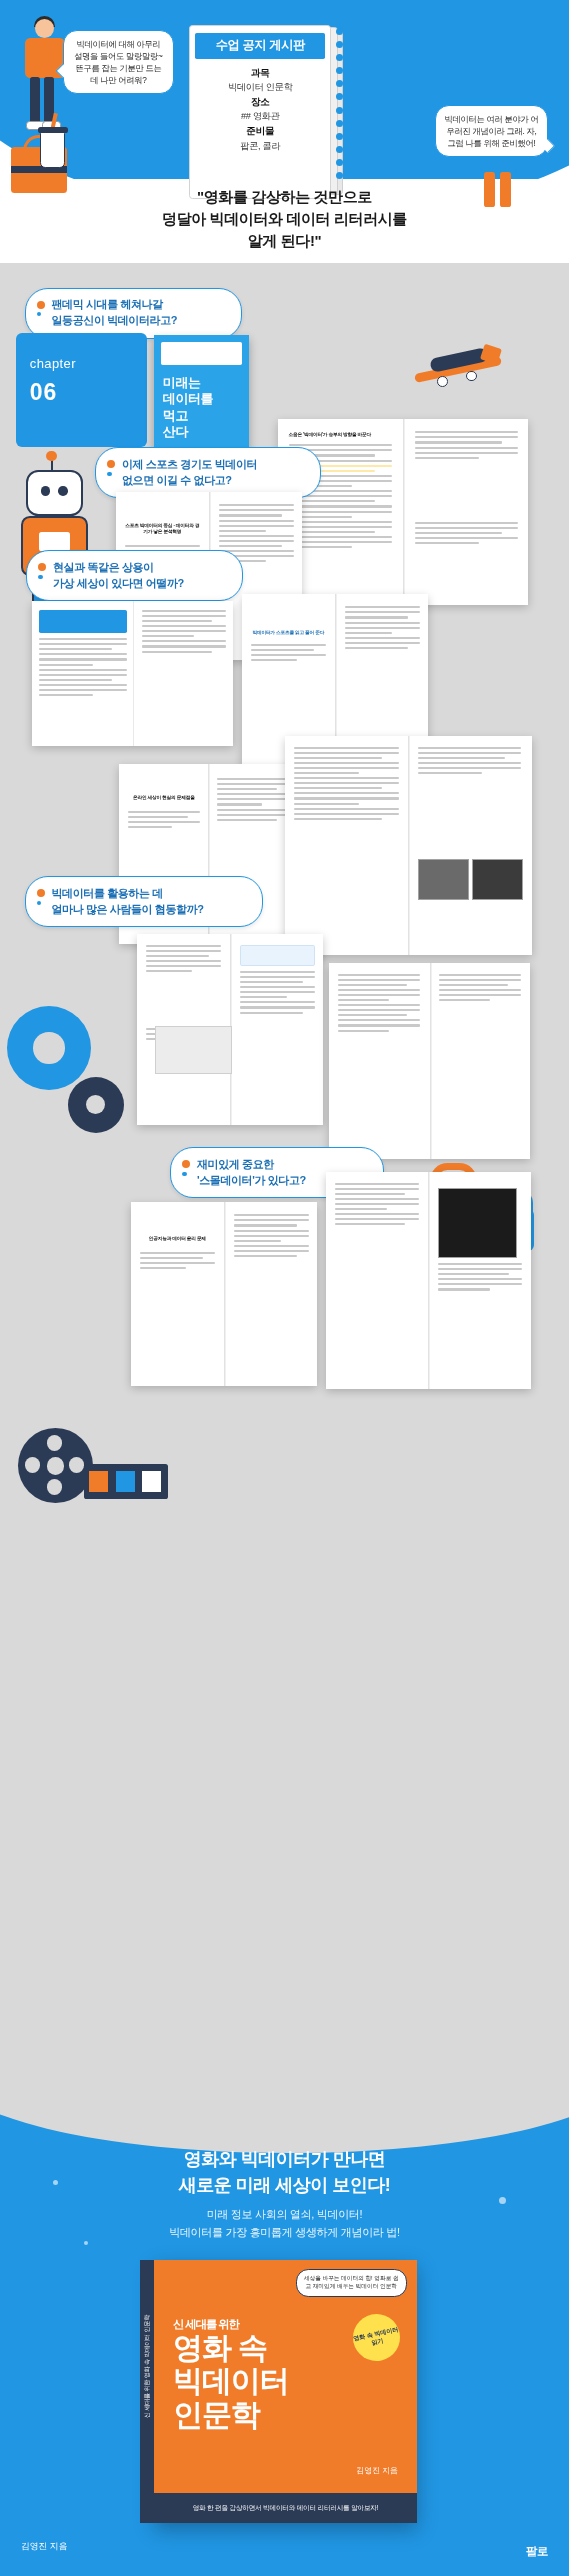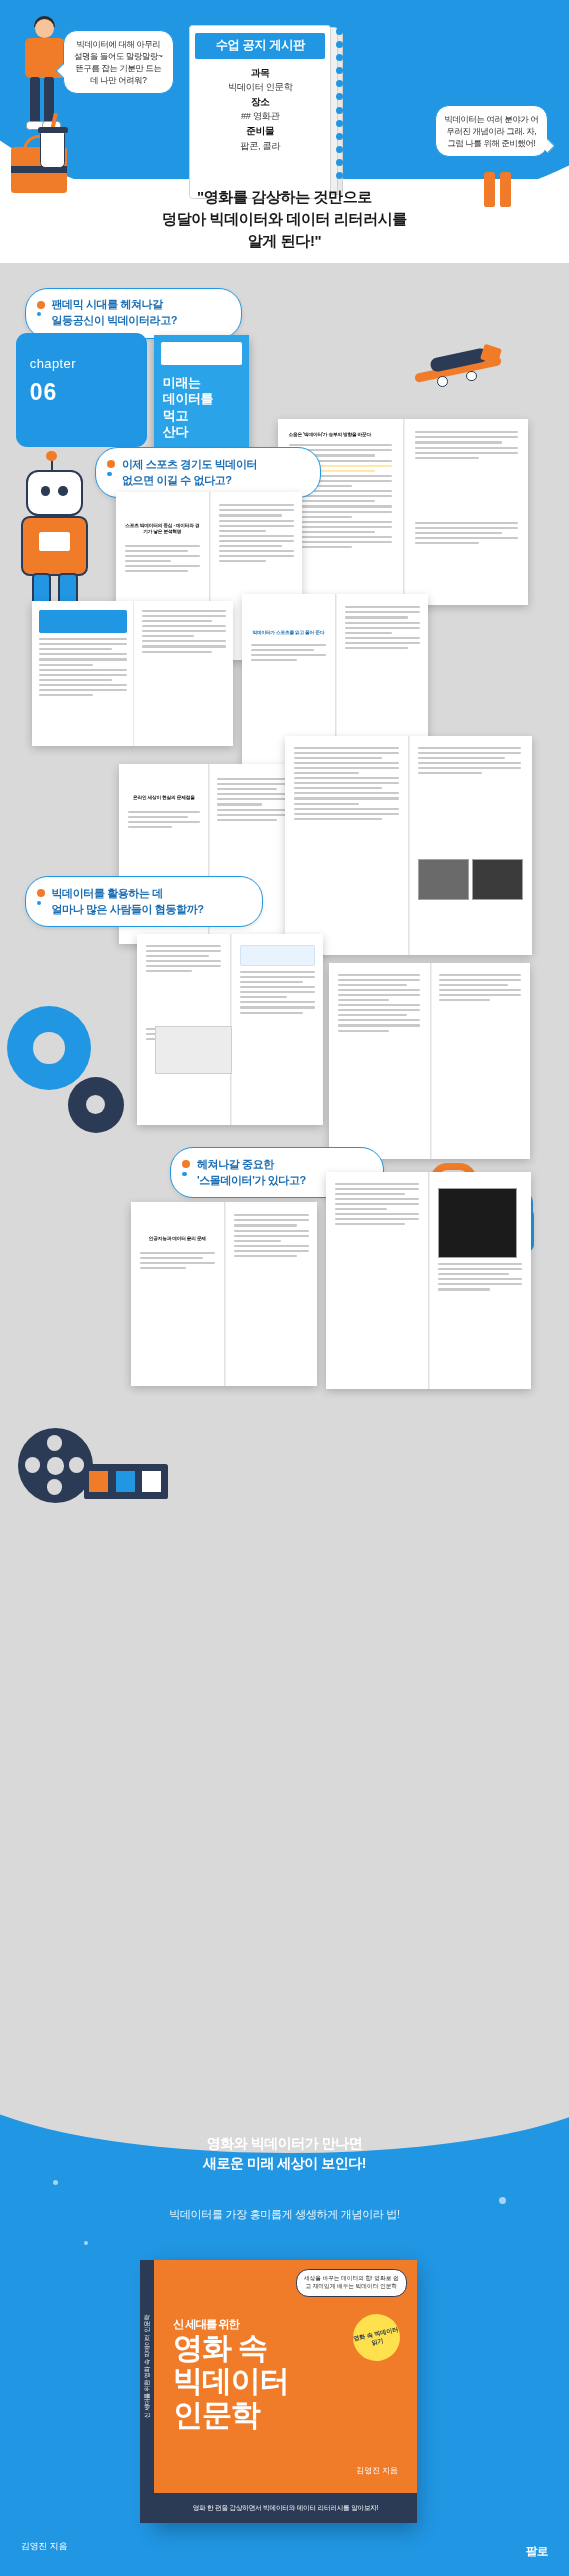--- a/index.html
+++ b/index.html
@@ -129,21 +129,21 @@
   }
   .callout .dot{
     position:absolute;left:11.4px;top:12.3px;width:7.9px;height:7.9px;border-radius:50%;background:#f07c2a;
   }
   .callout .dot2{
     position:absolute;left:11.4px;top:23.6px;width:4.4px;height:4.4px;border-radius:50%;background:#2196e3;
   }
 
   
   .chapter-card{
-    position:absolute;left:15.8px;top:70px;width:131px;height:114px;background:#2196e3;border-radius:11px;
+    position:absolute;left:15.8px;top:70px;width:131px;height:114px;background:#2196e3;border-radius:6px;
   }
   .chapter-card .c-label{
     position:absolute;left:14px;top:23px;color:#ffffff;font-size:13px;letter-spacing:0.4px;
   }
   .chapter-card .c-num{
     position:absolute;left:14px;top:46px;color:#ffffff;font-size:23px;font-weight:bold;letter-spacing:0.9px;
   }
 
   
   .spread{
@@ -226,22 +226,22 @@
   .monitor .fp{position:absolute;left:17.5px;bottom:7px;width:17.5px;height:15.8px;border:1.8px solid #f07c2a;border-radius:8.8px 8.8px 5.3px 5.3px;}
 
   
   .footer{
     position:absolute;left:0;top:2066px;width:569px;height:510px;background:#2196e3;overflow:hidden;
   }
   .footer-top-curve{
     position:absolute;left:-53px;top:-79px;width:683px;height:166px;background:#d9d9d9;border-radius:0 0 50% 50%;
   }
   .f-head{
-    position:absolute;left:0;top:68px;width:569px;text-align:center;color:#ffffff;font-weight:bold;
-    font-size:14px;line-height:1.42;letter-spacing:-0.5px;
+    position:absolute;left:0;top:81px;width:569px;text-align:center;color:#ffffff;font-weight:bold;
+    font-size:18px;line-height:1.42;letter-spacing:-0.5px;
   }
   .f-sub{
     position:absolute;left:0;top:140px;width:569px;text-align:center;color:#eaf6ff;
     font-size:11px;line-height:1.6;letter-spacing:-0.3px;
   }
   .bigbook{
     position:absolute;left:154px;top:194px;width:263px;height:263px;
     background:#f07c2a;box-shadow:0 7px 19px rgba(0,0,0,.28);
   }
   .bigbook .bb-spine{position:absolute;left:-14px;top:0;width:14px;height:263px;background:#2b3a55;}
@@ -473,20 +473,26 @@
           <div class="pg-line sh"></div>
         <div class="pg-line"></div>
           <div class="pg-line"></div>
           <div class="pg-line mid"></div>
         <div class="pg-line"></div>
           <div class="pg-line"></div>
           <div class="pg-line sh"></div>
       </div>
     </div>
 
+    <div class="callout" style="left:26px;top:287px;width:175px;">
+      <span class="dot"></span>
+      <span class="dot2"></span>
+      <span style="white-space:pre-line">현실과 똑같은 상용이
+가상 세상이 있다면 어떨까?</span>
+    </div>
 
     <div class="spread" style="left:31.5px;top:338px;width:201px;height:145px;">
       <div class="gutter" style="left:101px;"></div>
       <div class="pg-col" style="left:7px;top:8.8px;width:88px;">
         <div style="height:23px;background:#2196e3;border-radius:1.8px;margin-bottom:5.3px;"></div>
         <div class="pg-line"></div>
           <div class="pg-line"></div>
           <div class="pg-line mid"></div>
         <div class="pg-line"></div>
           <div class="pg-line"></div>
@@ -669,21 +675,21 @@
     <div class="lock">
         <div class="kh"></div>
       </div>
     <div class="lock2">
         <div class="kh"></div>
       </div>
 
     <div class="callout" style="left:170px;top:884px;width:172px;">
       <span class="dot"></span>
       <span class="dot2"></span>
-      <span style="white-space:pre-line">헤쳐나갈 중요한
+      <span style="white-space:pre-line">재미있게 중요한
 '스몰데이터'가 있다고?</span>
     </div>
 
     <div class="spread" style="left:131px;top:939px;width:186px;height:184px;">
       <div class="gutter" style="left:93px;"></div>
       <div class="pg-col" style="left:8.8px;top:33px;width:75px;">
         <div class="pg-title" style="text-align:center">인공지능과 데이터 윤리 문제</div>
         <div style="margin-top:10.5px">
           <div class="pg-line"></div>
             <div class="pg-line mid"></div>
@@ -747,20 +753,21 @@
 
     <div class="dotsml" style="left:53px;top:114px;width:5.3px;height:5.3px;"></div>
     <div class="dotsml" style="left:499px;top:131px;width:7px;height:7px;"></div>
     <div class="dotsml" style="left:84px;top:175px;width:4.4px;height:4.4px;"></div>
 
     <div class="f-head">
       <div>영화와 빅데이터가 만나면</div>
       <div>새로운 미래 세상이 보인다!</div>
     </div>
     <div class="f-sub">
+      <div>미래 정보 사회의 열쇠, 빅데이터!</div>
       <div>빅데이터를 가장 흥미롭게 생생하게 개념이라 법!</div>
     </div>
 
     <div class="bigbook">
       <div class="bb-spine">
         <span>신 세대를 위한 영화 속 빅데이터 인문학</span>
       </div>
       <div class="bb-bubble">세상을 바꾸는 데이터의 힘! 영화로 쉽고 재미있게 배우는 빅데이터 인문학</div>
       <div class="bb-badge">영화 속 빅데이터 읽기</div>
       <div class="bb-title">

